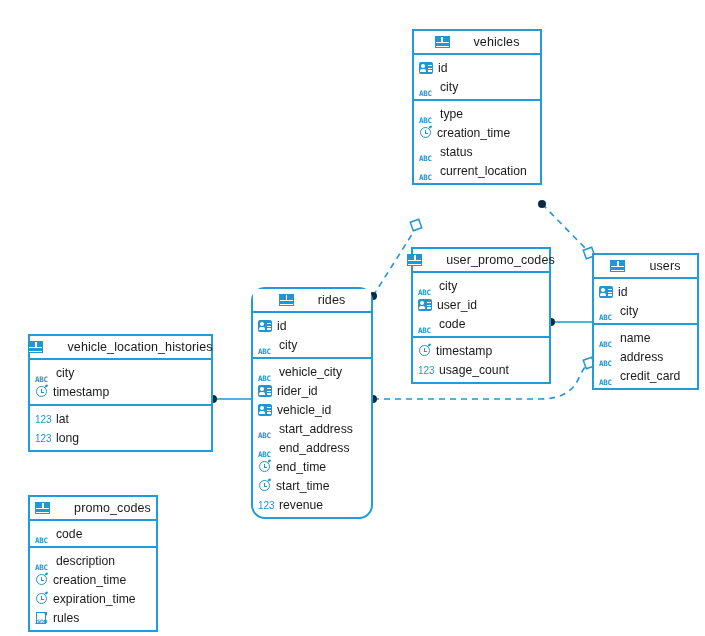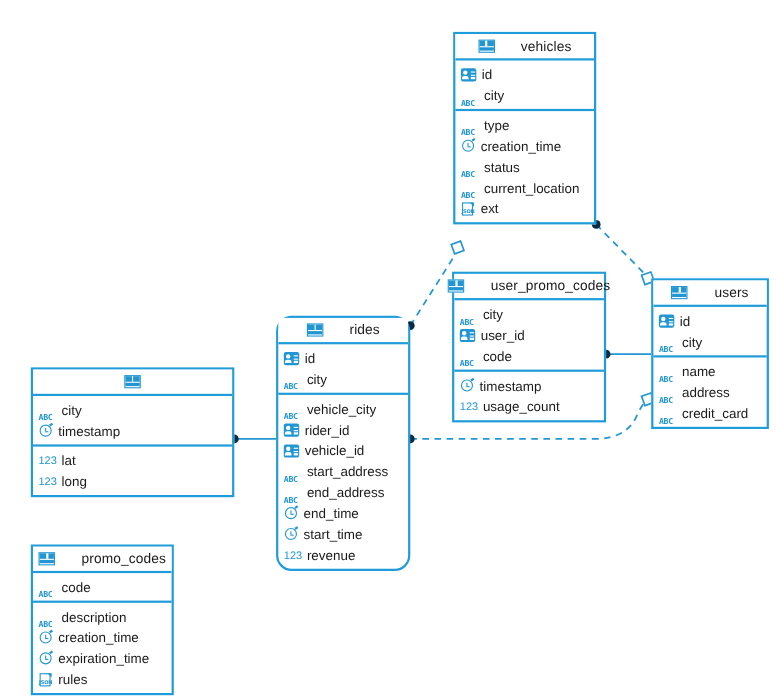--- a/index.html
+++ b/index.html
@@ -237,264 +237,257 @@
             <span class="fname">creation_time</span>
           </div>
           <div class="field">
             <span class="ico-abc">ABC</span>
             <span class="fname">status</span>
           </div>
           <div class="field">
             <span class="ico-abc">ABC</span>
             <span class="fname">current_location</span>
           </div>
+        </div>
+      </div>
+      <div class="table" style="left: 411px; top: 247px; width: 140px;">
+        <div class="tbl-header">
+          <span class="ico-grid">
+            <span class="gbar"></span>
+          </span>
+          <span class="tbl-title">user_promo_codes</span>
+        </div>
+        <div class="section pk">
+          <div class="field">
+            <span class="ico-abc">ABC</span>
+            <span class="fname">city</span>
+          </div>
+          <div class="field">
+            <span class="ico-card">
+              <span class="head"></span>
+              <span class="body"></span>
+              <span class="l1"></span>
+              <span class="l2"></span>
+              <span class="l3"></span>
+            </span>
+            <span class="fname">user_id</span>
+          </div>
+          <div class="field">
+            <span class="ico-abc">ABC</span>
+            <span class="fname">code</span>
+          </div>
+        </div>
+        <div class="section">
+          <div class="field">
+            <span class="ico-clock">
+              <span class="nub"></span>
+              <span class="ring"></span>
+              <span class="h1"></span>
+              <span class="h2"></span>
+            </span>
+            <span class="fname">timestamp</span>
+          </div>
+          <div class="field">
+            <span class="ico-num">123</span>
+            <span class="fname">usage_count</span>
+          </div>
+        </div>
+      </div>
+      <div class="table" style="left: 592px; top: 253px; width: 107px;">
+        <div class="tbl-header">
+          <span class="ico-grid">
+            <span class="gbar"></span>
+          </span>
+          <span class="tbl-title">users</span>
+        </div>
+        <div class="section pk">
+          <div class="field">
+            <span class="ico-card">
+              <span class="head"></span>
+              <span class="body"></span>
+              <span class="l1"></span>
+              <span class="l2"></span>
+              <span class="l3"></span>
+            </span>
+            <span class="fname">id</span>
+          </div>
+          <div class="field">
+            <span class="ico-abc">ABC</span>
+            <span class="fname">city</span>
+          </div>
+        </div>
+        <div class="section">
+          <div class="field">
+            <span class="ico-abc">ABC</span>
+            <span class="fname">name</span>
+          </div>
+          <div class="field">
+            <span class="ico-abc">ABC</span>
+            <span class="fname">address</span>
+          </div>
+          <div class="field">
+            <span class="ico-abc">ABC</span>
+            <span class="fname">credit_card</span>
+          </div>
+        </div>
+      </div>
+      <div class="table" style="left: 251px; top: 287px; width: 122px; border-radius: 14px;">
+        <div class="tbl-header">
+          <span class="ico-grid">
+            <span class="gbar"></span>
+          </span>
+          <span class="tbl-title">rides</span>
+        </div>
+        <div class="section pk">
+          <div class="field">
+            <span class="ico-card">
+              <span class="head"></span>
+              <span class="body"></span>
+              <span class="l1"></span>
+              <span class="l2"></span>
+              <span class="l3"></span>
+            </span>
+            <span class="fname">id</span>
+          </div>
+          <div class="field">
+            <span class="ico-abc">ABC</span>
+            <span class="fname">city</span>
+          </div>
+        </div>
+        <div class="section">
+          <div class="field">
+            <span class="ico-abc">ABC</span>
+            <span class="fname">vehicle_city</span>
+          </div>
+          <div class="field">
+            <span class="ico-card">
+              <span class="head"></span>
+              <span class="body"></span>
+              <span class="l1"></span>
+              <span class="l2"></span>
+              <span class="l3"></span>
+            </span>
+            <span class="fname">rider_id</span>
+          </div>
+          <div class="field">
+            <span class="ico-card">
+              <span class="head"></span>
+              <span class="body"></span>
+              <span class="l1"></span>
+              <span class="l2"></span>
+              <span class="l3"></span>
+            </span>
+            <span class="fname">vehicle_id</span>
+          </div>
+          <div class="field">
+            <span class="ico-abc">ABC</span>
+            <span class="fname">start_address</span>
+          </div>
+          <div class="field">
+            <span class="ico-abc">ABC</span>
+            <span class="fname">end_address</span>
+          </div>
+          <div class="field">
+            <span class="ico-clock">
+              <span class="nub"></span>
+              <span class="ring"></span>
+              <span class="h1"></span>
+              <span class="h2"></span>
+            </span>
+            <span class="fname">end_time</span>
+          </div>
+          <div class="field">
+            <span class="ico-clock">
+              <span class="nub"></span>
+              <span class="ring"></span>
+              <span class="h1"></span>
+              <span class="h2"></span>
+            </span>
+            <span class="fname">start_time</span>
+          </div>
+          <div class="field">
+            <span class="ico-num">123</span>
+            <span class="fname">revenue</span>
+          </div>
+        </div>
+      </div>
+      <div class="table" style="left: 28px; top: 334px; width: 185px;">
+        <div class="tbl-header">
+          <span class="ico-grid">
+            <span class="gbar"></span>
+          </span>
+          <span class="tbl-title">vehicle_location_histories</span>
+        </div>
+        <div class="section pk">
+          <div class="field">
+            <span class="ico-abc">ABC</span>
+            <span class="fname">city</span>
+          </div>
+          <div class="field">
+            <span class="ico-clock">
+              <span class="nub"></span>
+              <span class="ring"></span>
+              <span class="h1"></span>
+              <span class="h2"></span>
+            </span>
+            <span class="fname">timestamp</span>
+          </div>
+        </div>
+        <div class="section">
+          <div class="field">
+            <span class="ico-num">123</span>
+            <span class="fname">lat</span>
+          </div>
+          <div class="field">
+            <span class="ico-num">123</span>
+            <span class="fname">long</span>
+          </div>
+        </div>
+      </div>
+      <div class="table" style="left: 28px; top: 495px; width: 130px;">
+        <div class="tbl-header">
+          <span class="ico-grid">
+            <span class="gbar"></span>
+          </span>
+          <span class="tbl-title">promo_codes</span>
+        </div>
+        <div class="section pk">
+          <div class="field">
+            <span class="ico-abc">ABC</span>
+            <span class="fname">code</span>
+          </div>
+        </div>
+        <div class="section">
+          <div class="field">
+            <span class="ico-abc">ABC</span>
+            <span class="fname">description</span>
+          </div>
+          <div class="field">
+            <span class="ico-clock">
+              <span class="nub"></span>
+              <span class="ring"></span>
+              <span class="h1"></span>
+              <span class="h2"></span>
+            </span>
+            <span class="fname">creation_time</span>
+          </div>
+          <div class="field">
+            <span class="ico-clock">
+              <span class="nub"></span>
+              <span class="ring"></span>
+              <span class="h1"></span>
+              <span class="h2"></span>
+            </span>
+            <span class="fname">expiration_time</span>
+          </div>
           <div class="field">
             <span class="ico-json">
               <span class="pg"></span>
               <span class="fold"></span>
               <span class="txt">JSON</span>
             </span>
-            <span class="fname">ext</span>
-          </div>
-        </div>
-      </div>
-      <div class="table" style="left: 411px; top: 247px; width: 140px;">
-        <div class="tbl-header">
-          <span class="ico-grid">
-            <span class="gbar"></span>
-          </span>
-          <span class="tbl-title">user_promo_codes</span>
-        </div>
-        <div class="section pk">
-          <div class="field">
-            <span class="ico-abc">ABC</span>
-            <span class="fname">city</span>
-          </div>
-          <div class="field">
-            <span class="ico-card">
-              <span class="head"></span>
-              <span class="body"></span>
-              <span class="l1"></span>
-              <span class="l2"></span>
-              <span class="l3"></span>
-            </span>
-            <span class="fname">user_id</span>
-          </div>
-          <div class="field">
-            <span class="ico-abc">ABC</span>
-            <span class="fname">code</span>
-          </div>
-        </div>
-        <div class="section">
-          <div class="field">
-            <span class="ico-clock">
-              <span class="nub"></span>
-              <span class="ring"></span>
-              <span class="h1"></span>
-              <span class="h2"></span>
-            </span>
-            <span class="fname">timestamp</span>
-          </div>
-          <div class="field">
-            <span class="ico-num">123</span>
-            <span class="fname">usage_count</span>
-          </div>
-        </div>
-      </div>
-      <div class="table" style="left: 592px; top: 253px; width: 107px;">
-        <div class="tbl-header">
-          <span class="ico-grid">
-            <span class="gbar"></span>
-          </span>
-          <span class="tbl-title">users</span>
-        </div>
-        <div class="section pk">
-          <div class="field">
-            <span class="ico-card">
-              <span class="head"></span>
-              <span class="body"></span>
-              <span class="l1"></span>
-              <span class="l2"></span>
-              <span class="l3"></span>
-            </span>
-            <span class="fname">id</span>
-          </div>
-          <div class="field">
-            <span class="ico-abc">ABC</span>
-            <span class="fname">city</span>
-          </div>
-        </div>
-        <div class="section">
-          <div class="field">
-            <span class="ico-abc">ABC</span>
-            <span class="fname">name</span>
-          </div>
-          <div class="field">
-            <span class="ico-abc">ABC</span>
-            <span class="fname">address</span>
-          </div>
-          <div class="field">
-            <span class="ico-abc">ABC</span>
-            <span class="fname">credit_card</span>
-          </div>
-        </div>
-      </div>
-      <div class="table" style="left: 251px; top: 287px; width: 122px; border-radius: 14px;">
-        <div class="tbl-header">
-          <span class="ico-grid">
-            <span class="gbar"></span>
-          </span>
-          <span class="tbl-title">rides</span>
-        </div>
-        <div class="section pk">
-          <div class="field">
-            <span class="ico-card">
-              <span class="head"></span>
-              <span class="body"></span>
-              <span class="l1"></span>
-              <span class="l2"></span>
-              <span class="l3"></span>
-            </span>
-            <span class="fname">id</span>
-          </div>
-          <div class="field">
-            <span class="ico-abc">ABC</span>
-            <span class="fname">city</span>
-          </div>
-        </div>
-        <div class="section">
-          <div class="field">
-            <span class="ico-abc">ABC</span>
-            <span class="fname">vehicle_city</span>
-          </div>
-          <div class="field">
-            <span class="ico-card">
-              <span class="head"></span>
-              <span class="body"></span>
-              <span class="l1"></span>
-              <span class="l2"></span>
-              <span class="l3"></span>
-            </span>
-            <span class="fname">rider_id</span>
-          </div>
-          <div class="field">
-            <span class="ico-card">
-              <span class="head"></span>
-              <span class="body"></span>
-              <span class="l1"></span>
-              <span class="l2"></span>
-              <span class="l3"></span>
-            </span>
-            <span class="fname">vehicle_id</span>
-          </div>
-          <div class="field">
-            <span class="ico-abc">ABC</span>
-            <span class="fname">start_address</span>
-          </div>
-          <div class="field">
-            <span class="ico-abc">ABC</span>
-            <span class="fname">end_address</span>
-          </div>
-          <div class="field">
-            <span class="ico-clock">
-              <span class="nub"></span>
-              <span class="ring"></span>
-              <span class="h1"></span>
-              <span class="h2"></span>
-            </span>
-            <span class="fname">end_time</span>
-          </div>
-          <div class="field">
-            <span class="ico-clock">
-              <span class="nub"></span>
-              <span class="ring"></span>
-              <span class="h1"></span>
-              <span class="h2"></span>
-            </span>
-            <span class="fname">start_time</span>
-          </div>
-          <div class="field">
-            <span class="ico-num">123</span>
-            <span class="fname">revenue</span>
-          </div>
-        </div>
-      </div>
-      <div class="table" style="left: 28px; top: 334px; width: 185px;">
-        <div class="tbl-header">
-          <span class="ico-grid">
-            <span class="gbar"></span>
-          </span>
-        </div>
-        <div class="section pk">
-          <div class="field">
-            <span class="ico-abc">ABC</span>
-            <span class="fname">city</span>
-          </div>
-          <div class="field">
-            <span class="ico-clock">
-              <span class="nub"></span>
-              <span class="ring"></span>
-              <span class="h1"></span>
-              <span class="h2"></span>
-            </span>
-            <span class="fname">timestamp</span>
-          </div>
-        </div>
-        <div class="section">
-          <div class="field">
-            <span class="ico-num">123</span>
-            <span class="fname">lat</span>
-          </div>
-          <div class="field">
-            <span class="ico-num">123</span>
-            <span class="fname">long</span>
-          </div>
-        </div>
-      </div>
-      <div class="table" style="left: 28px; top: 495px; width: 130px;">
-        <div class="tbl-header">
-          <span class="ico-grid">
-            <span class="gbar"></span>
-          </span>
-          <span class="tbl-title">promo_codes</span>
-        </div>
-        <div class="section pk">
-          <div class="field">
-            <span class="ico-abc">ABC</span>
-            <span class="fname">code</span>
-          </div>
-        </div>
-        <div class="section">
-          <div class="field">
-            <span class="ico-abc">ABC</span>
-            <span class="fname">description</span>
-          </div>
-          <div class="field">
-            <span class="ico-clock">
-              <span class="nub"></span>
-              <span class="ring"></span>
-              <span class="h1"></span>
-              <span class="h2"></span>
-            </span>
-            <span class="fname">creation_time</span>
-          </div>
-          <div class="field">
-            <span class="ico-clock">
-              <span class="nub"></span>
-              <span class="ring"></span>
-              <span class="h1"></span>
-              <span class="h2"></span>
-            </span>
-            <span class="fname">expiration_time</span>
-          </div>
-          <div class="field">
-            <span class="ico-json">
-              <span class="pg"></span>
-              <span class="fold"></span>
-              <span class="txt">JSON</span>
-            </span>
             <span class="fname">rules</span>
           </div>
         </div>
       </div>
     </div>
 
 </div>
 
 </body></html>

